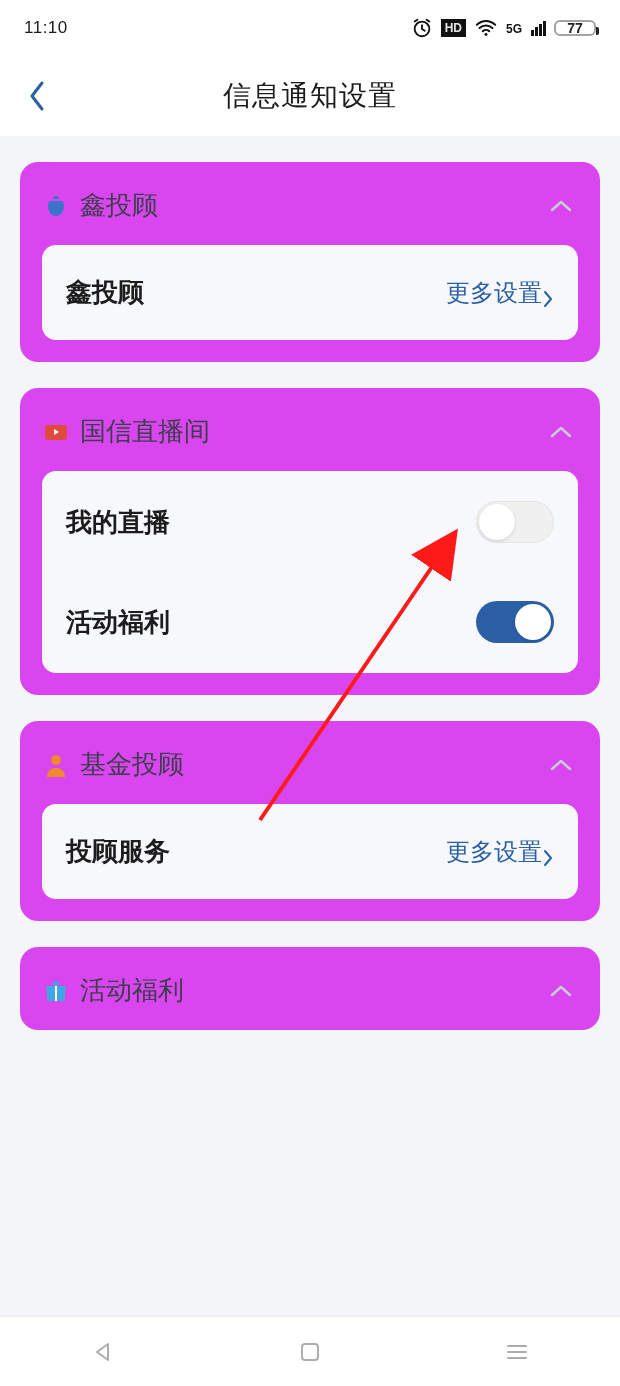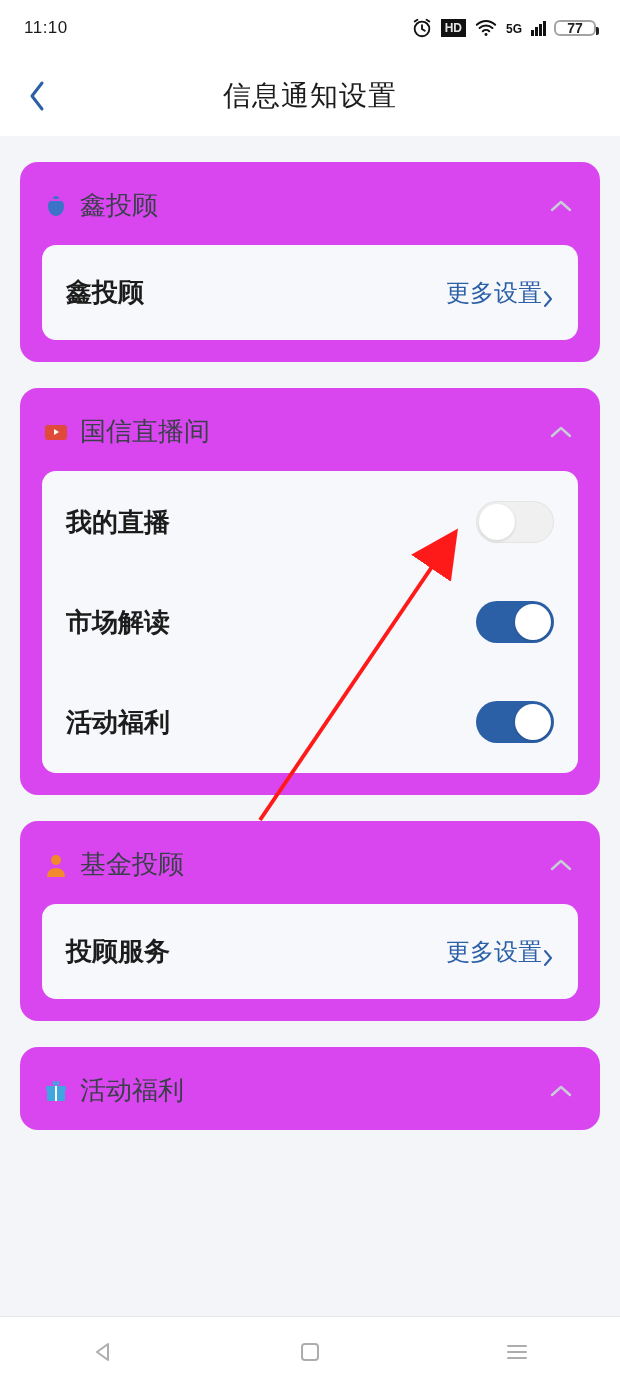--- a/index.html
+++ b/index.html
@@ -148,26 +148,20 @@
       </span>
     </div>
     <div class="inner-panel">
       <div class="row">
         <span class="row-label">我的直播</span>
         <span class="toggle toggle-off">
             <span class="knob"></span>
           </span>
       </div>
       <div class="row">
-        <span class="row-label">市场解读</span>
-        <span class="toggle toggle-on">
-            <span class="knob"></span>
-          </span>
-      </div>
-      <div class="row">
         <span class="row-label">活动福利</span>
         <span class="toggle toggle-on">
             <span class="knob"></span>
           </span>
       </div>
     </div>
   </div>
 
   <div class="card">
     <div class="card-head">

